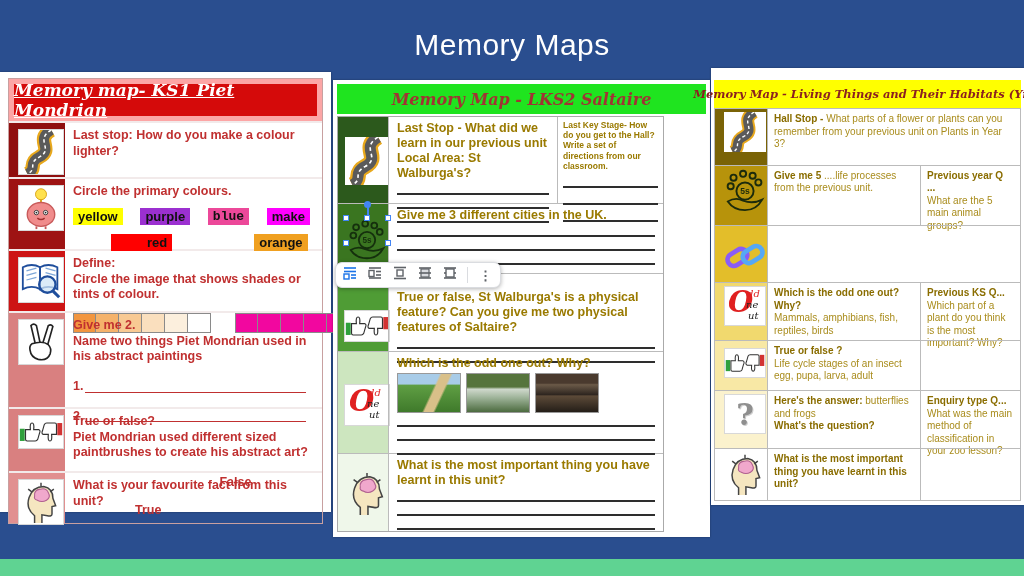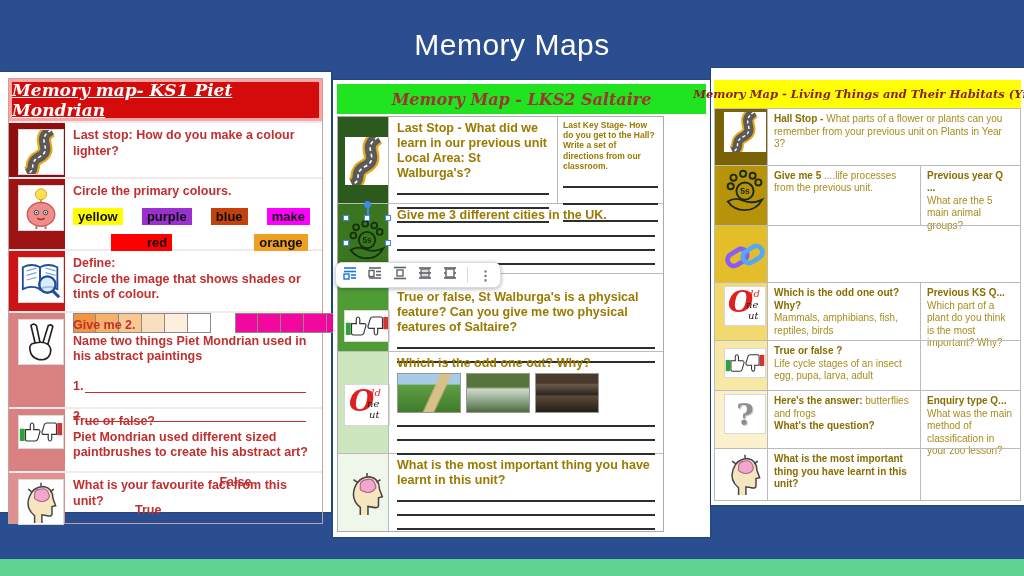--- a/index.html
+++ b/index.html
@@ -17,21 +17,21 @@
   .row { display:flex; width:100%; }
   .icon-cell { flex:0 0 auto; display:flex; justify-content:center; align-items:flex-start; padding-top:4px;padding-left:8px; }
   .icon-box { background:#fff; border:1px solid #d8d8d8; display:flex; align-items:center; justify-content:center; }
   .content-cell { flex:1 1 auto; min-width:0; }
   .ln { border-bottom:2px solid #2e2e2e; }
   .lines .ln { height:14px; }
 
   
   .left-page { left:0; top:72px; width:331px; height:440px; }
   .ltable { position:absolute; left:8px; top:6px; width:315px; border:1px solid #c8a0a0; }
-  .lheader { height:42px; background:#D50A0A; border:3px solid #fca5a5; display:flex; align-items:center; justify-content:center; }
+  .lheader { height:42px; background:#D50A0A; border:5px solid #fca5a5; display:flex; align-items:center; justify-content:center; }
   .lheader span { color:#fff; font-family:"DejaVu Serif", serif; font-style:italic; font-weight:bold;
                   font-size:17px; text-decoration:underline; }
   .lrow { border-top:2px solid #f2eaea; }
   .lrow .icon-cell { width:56px; }
   .lrow .icon-box { width:46px; height:46px; margin-top:2px; }
   .lrow .content-cell { padding:5px 10px 4px 8px; color:#C03030; font-weight:bold; font-size:12.5px; line-height:1.25; }
   .chip-row1 { display:flex; justify-content:space-between; margin:8px 2px 0 0; }
   .chip-row2 { display:flex; margin-top:9px; }
   .chip { color:#111; font-size:13px; font-weight:bold; padding:0 5px; line-height:17px; }
   .chip-red { margin-left:38px; } .chip-orange { margin-left:82px; }
@@ -145,21 +145,21 @@
                 <line x1="17" y1="44" x2="17" y2="47" stroke="#C85A5A" stroke-width="2"></line>
                 <line x1="27" y1="44" x2="27" y2="47" stroke="#C85A5A" stroke-width="2"></line>
               </svg>
           </div>
         </div>
         <div class="content-cell">
           <div>Circle the primary colours.</div>
           <div class="chip-row1">
             <span class="chip" style="background: rgb(255, 255, 0);">yellow</span>
             <span class="chip" style="background: rgb(155, 48, 208);">purple</span>
-            <span class="chip" style="background: #c2410c;">blue</span>
+            <span class="chip" style="background: #ec4899; font-family: Liberation Mono, monospace;">blue</span>
             <span class="chip" style="background: rgb(255, 0, 255);">make</span>
           </div>
           <div class="chip-row2">
             <span class="chip chip-red" style="background: rgb(255, 0, 0); padding-left: 36px;">red</span>
             <span class="chip chip-orange" style="background: rgb(240, 160, 32);">orange</span>
           </div>
         </div>
       </div>
 
       <div class="row lrow" style="height:62px">

